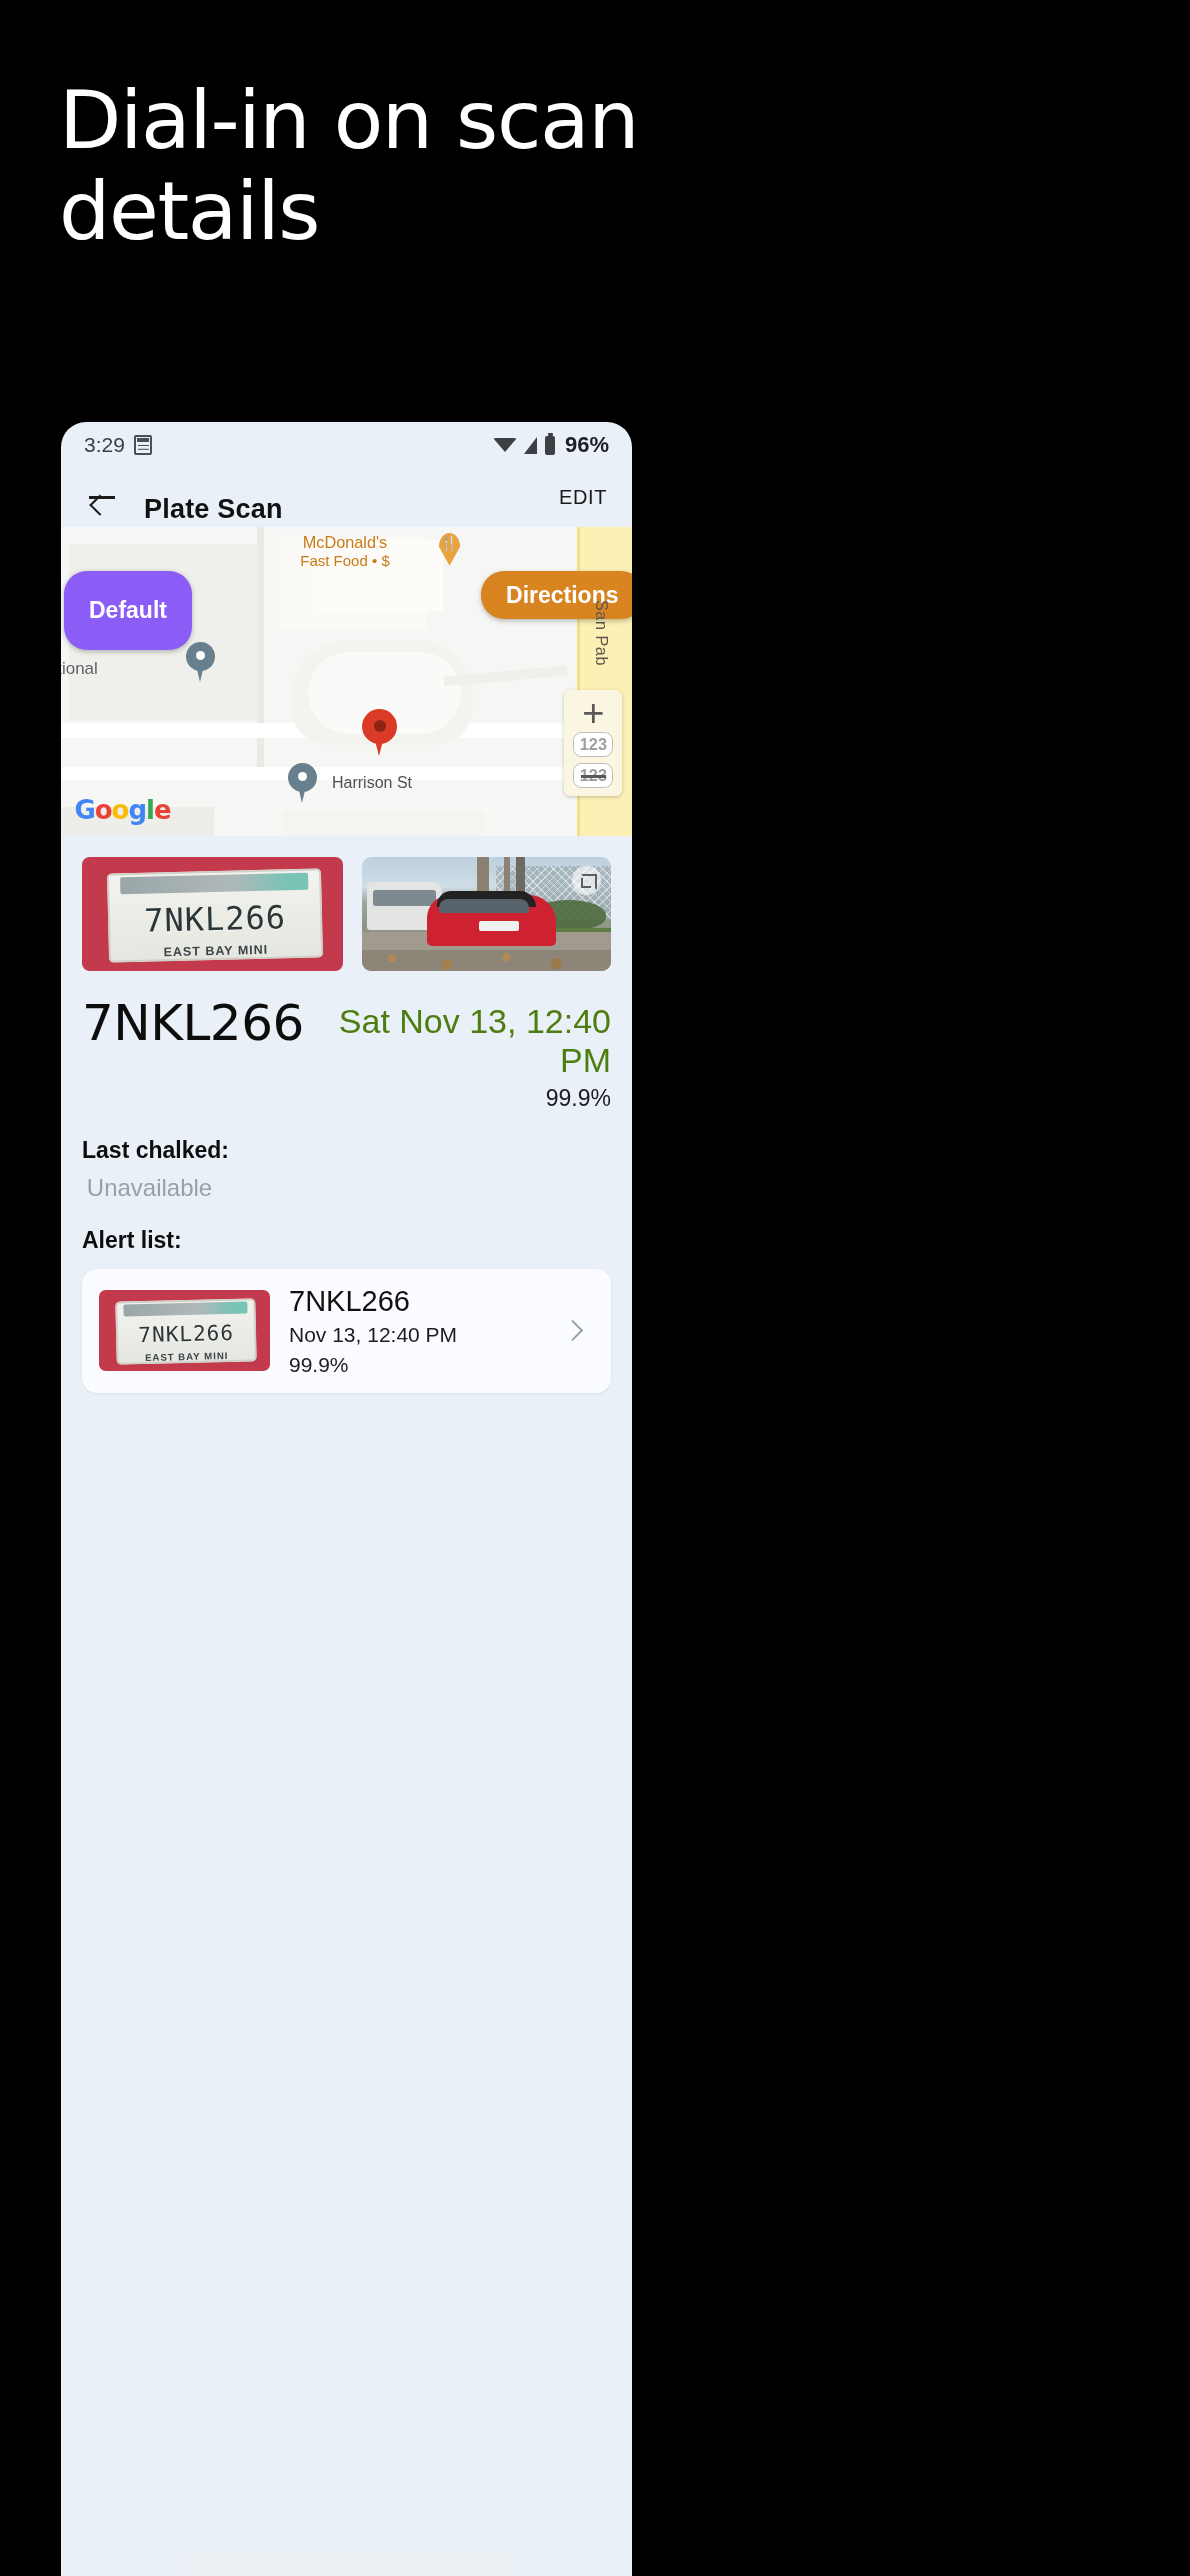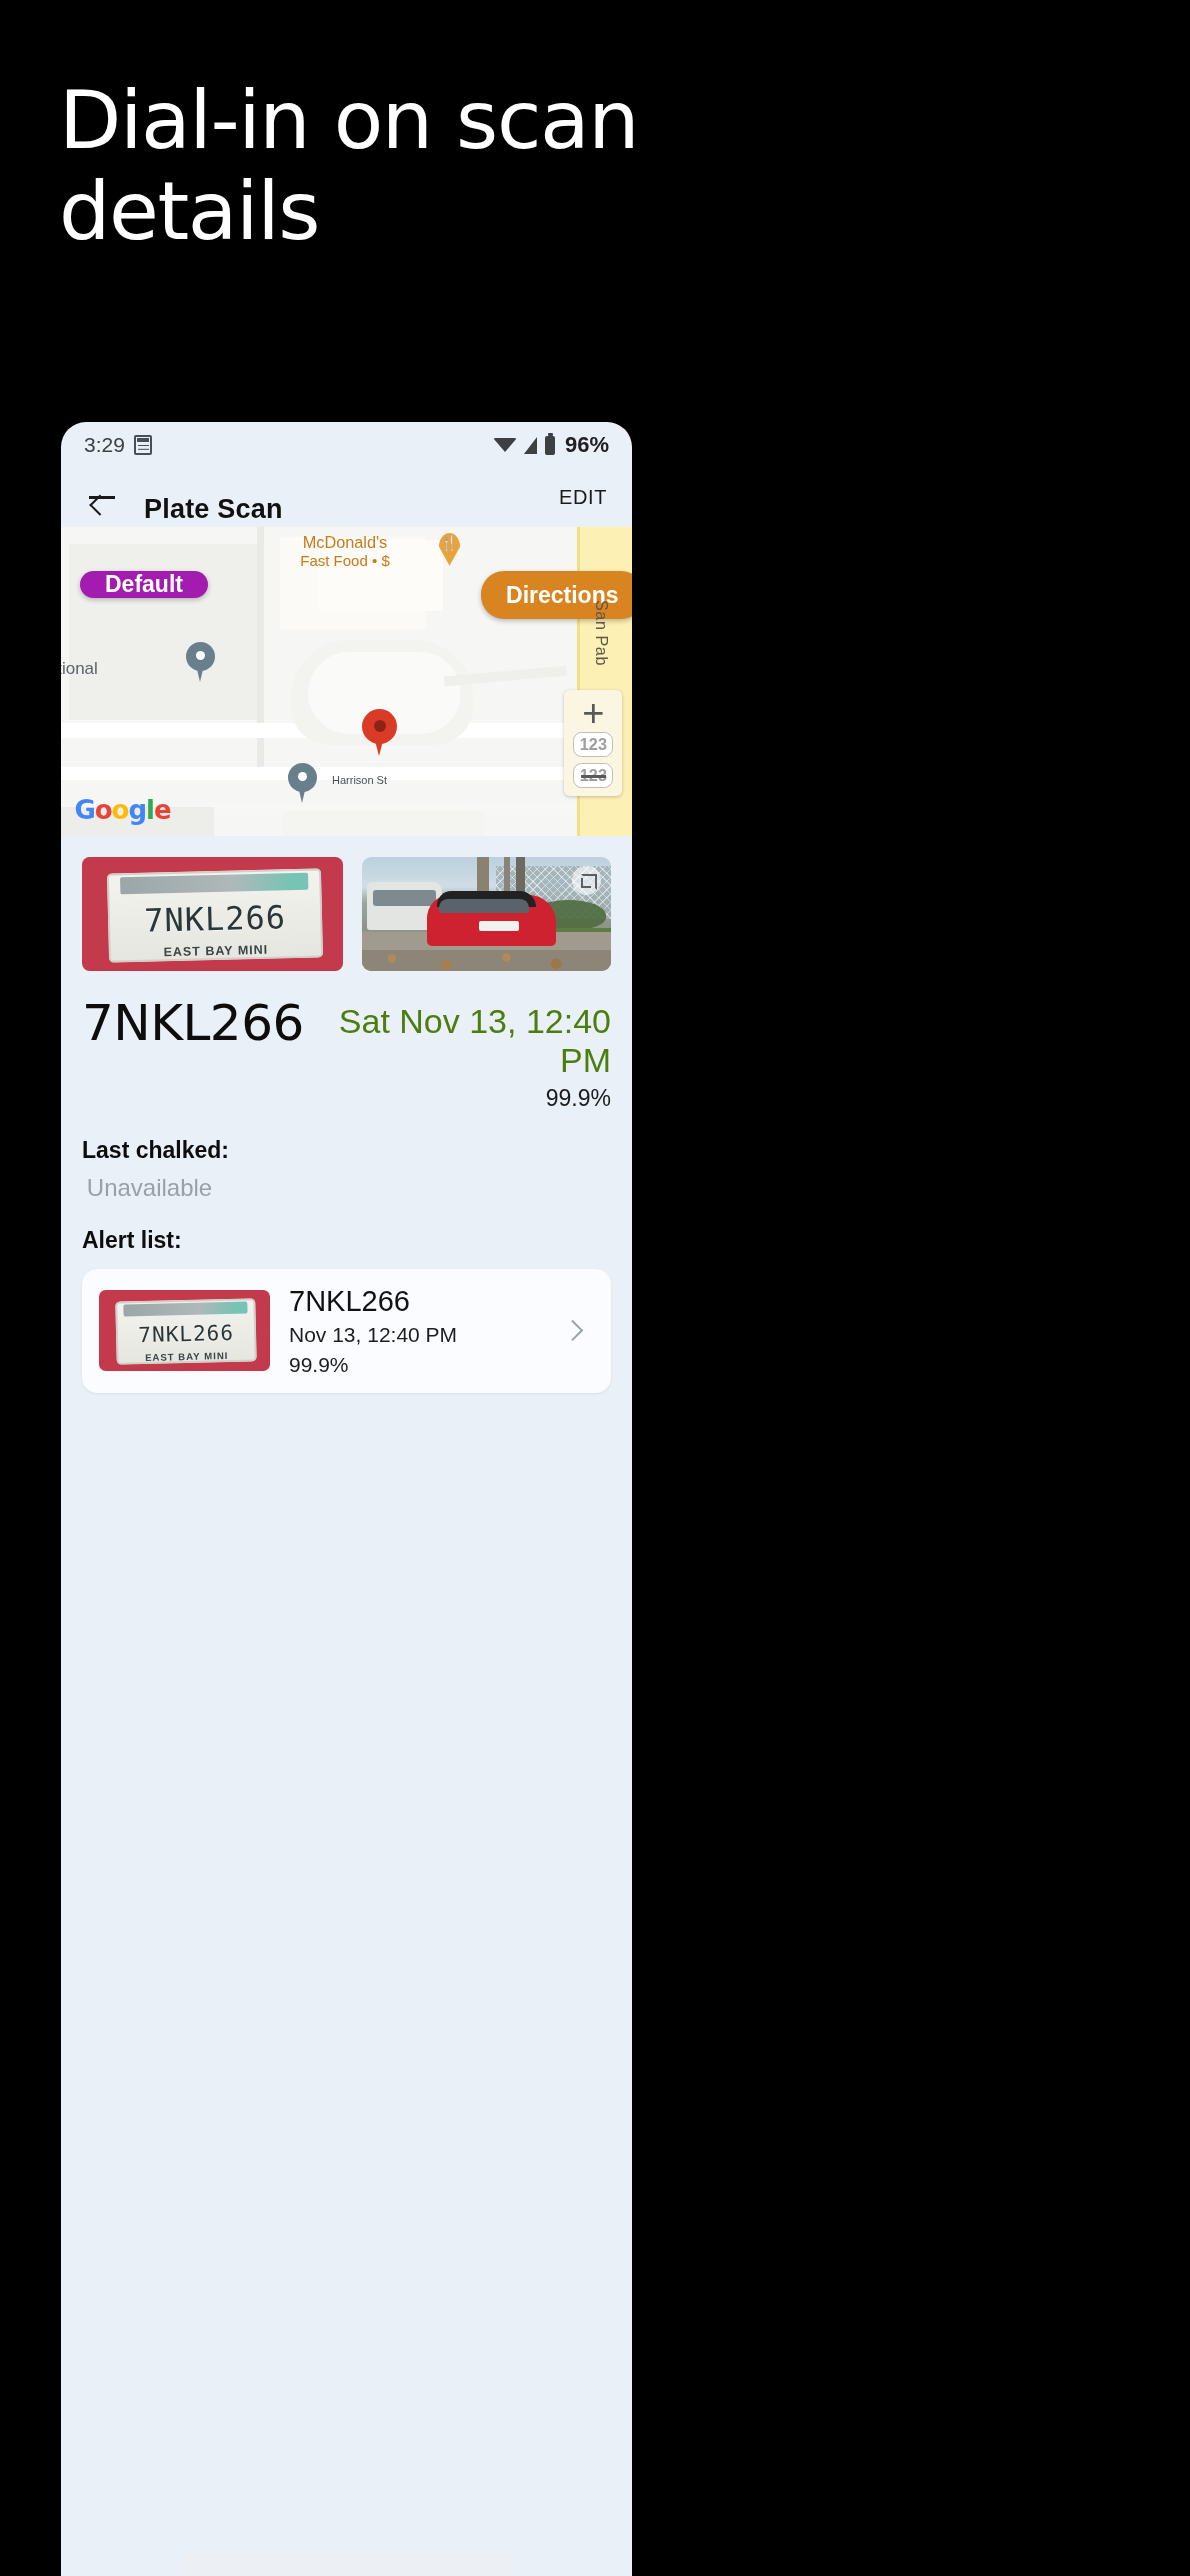--- a/index.html
+++ b/index.html
@@ -100,37 +100,37 @@
     position:absolute; left:378px; top:5.8px; width:21px; height:33px;
     background:#E8A33D; border-radius:10.5px 10.5px 10.5px 10.5px/13.4px 13.4px 19px 19px;
     clip-path:polygon(50% 100%,100% 42%,100% 0,0 0,0 42%);
   }
   .mcd-pin::after{
     content:"\1F374"; position:absolute; left:0; top:1.9px; width:100%;
     text-align:center; font-size:14.4px; color:#fff;
   }
 
   .btn-default{
-    position:absolute; left:19px; top:44px;
-    background:#a21caf; color:#fff; font-size:23px; font-weight:700;
-    padding:0 25px; border-radius:23px; cursor:pointer;
+    position:absolute; left:3px; top:44px;
+    background:#8b5cf6; color:#fff; font-size:23px; font-weight:700;
+    padding:26px 25px; border-radius:23px; cursor:pointer;
     box-shadow:0 1.9px 4.8px rgba(0,0,0,.25);
   }
   .btn-directions{
     position:absolute; right:-11.5px; top:44px;
     background:#D88521; color:#fff; font-size:23px; font-weight:700;
     padding:10.5px 25px; border-radius:23px; cursor:pointer;
     box-shadow:0 1.9px 4.8px rgba(0,0,0,.25);
   }
 
   .lbl-national{
     position:absolute; left:-3.8px; top:132px; color:#5E6468; font-size:17px;
   }
   .lbl-harrison{
-    position:absolute; left:271px; top:247px; color:#4d5156; font-size:11px;text-align:right;
+    position:absolute; left:271px; top:247px; color:#4d5156; font-size:16px;text-align:right;
   }
   .lbl-sanpab{
     position:absolute; right:21px; top:73px; color:#60564a; font-size:16.3px;
     writing-mode:vertical-rl; letter-spacing:0.5px;
   }
 
   .pin{ position:absolute; width:29px; height:40px; }
   .pin .head{
     position:absolute; top:0; left:0; width:29px; height:29px; border-radius:50%;
   }

